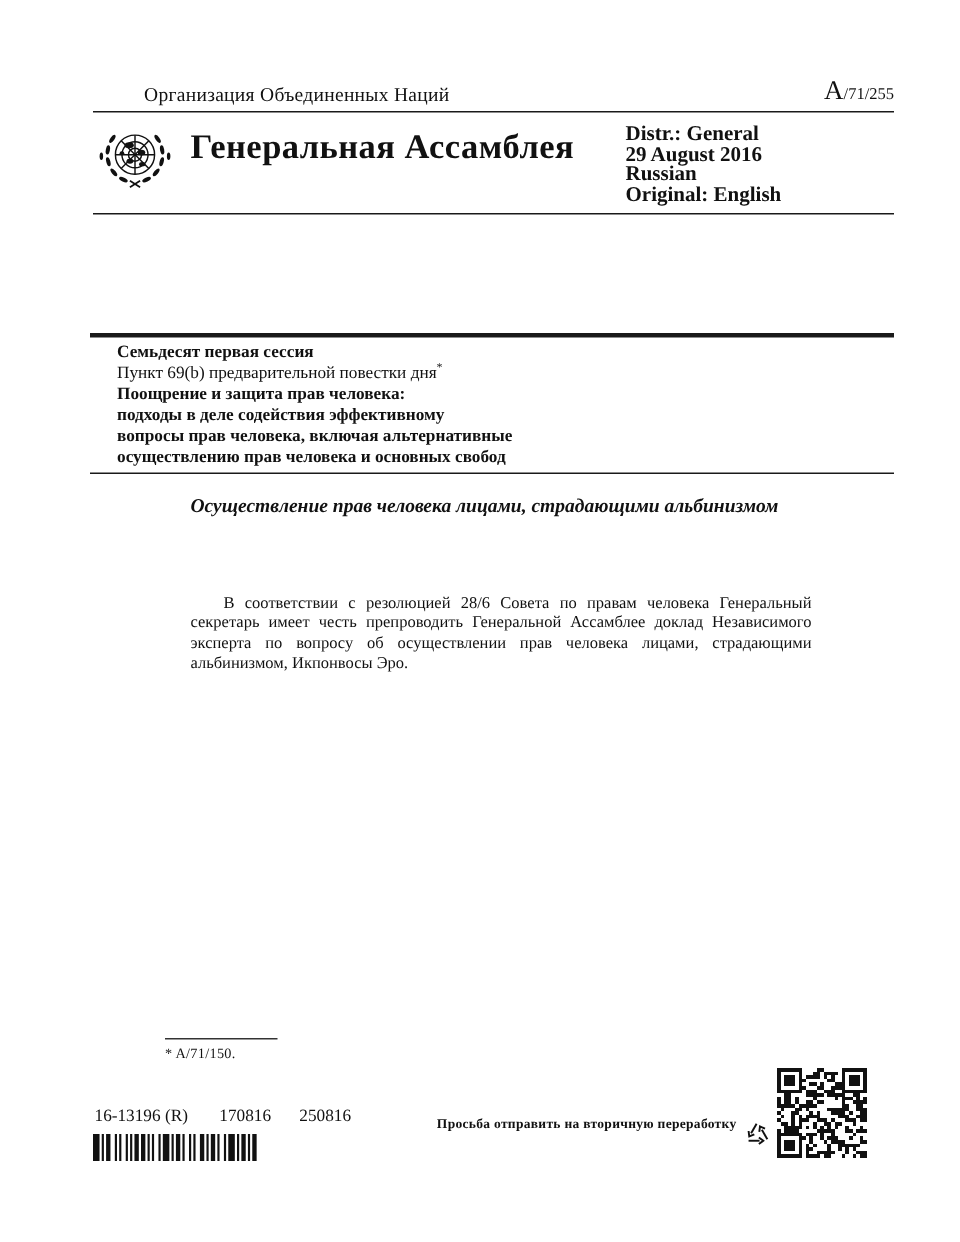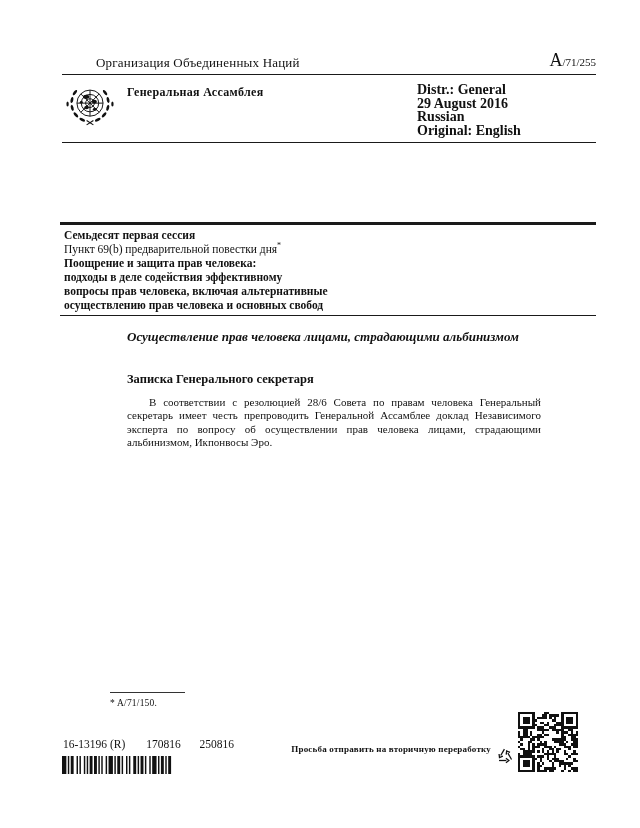--- a/index.html
+++ b/index.html
@@ -22,25 +22,25 @@
   .doc-symbol .big { font-size: 18px; }
   .doc-symbol .small { font-size: 11px; }
   .rule { background: #1a1a1a; height: 1px; left: 62px; width: 534px; }
   .rule-1 { top: 74px; }
   .rule-2 { top: 142px; }
   .rule-thick { top: 222px; height: 3px; left: 60px; width: 536px; }
   .rule-3 { top: 315px; left: 60px; width: 536px; }
 
   
   .emblem { left: 61px; top: 78px; width: 58px; height: 58px; }
-  .assembly-title { left: 127px; top: 85px; font-size: 12px; font-weight: bold; letter-spacing: 0.3px; }
+  .assembly-title { left: 127px; top: 85px; font-size: 23px; font-weight: bold; letter-spacing: 0.3px; }
   .distr-block { left: 417px; top: 83px; font-size: 14px; line-height: 13.5px; font-weight: bold; }
 
   
-  .session-block { left: 64px; top: 228px; font-size: 11.5px; line-height: 14px; }
+  .session-block { left: 78px; top: 228px; font-size: 11.5px; line-height: 14px; }
   .session-block .bold { font-weight: bold; }
   .session-block sup { font-size: 8px; vertical-align: super; line-height: 0; }
 
   
   .doc-title { left: 127px; top: 328px; width: 425px; font-size: 13px; font-weight: bold; line-height: 17px; font-style: italic; }
   .doc-subtitle { left: 127px; top: 372px; font-size: 12.5px; font-weight: bold; }
   .doc-paragraph {
     left: 127px; top: 396px; width: 414px;
     font-size: 11px; line-height: 13.4px;
     text-align: justify; text-indent: 22px;
@@ -130,21 +130,20 @@
     <div><span>Пункт 69(b) предварительной повестки дня</span><sup>*</sup></div>
     <div class="bold">Поощрение и защита прав человека:</div>
     <div class="bold">подходы в деле содействия эффективному</div>
     <div class="bold">вопросы прав человека, включая альтернативные</div>
     <div class="bold">осуществлению прав человека и основных свобод</div>
   </div>
 
   <div class="abs rule rule-3"></div>
 
   <div class="abs doc-title">Осуществление прав человека лицами, страдающими альбинизмом</div>
-  <div class="abs doc-subtitle">Записка Генерального секретаря</div>
   <div class="abs doc-paragraph">В соответствии с резолюцией 28/6 Совета по правам человека Генеральный секретарь имеет честь препроводить Генеральной Ассамблее доклад Независимого эксперта по вопросу об осуществлении прав человека лицами, страдающими альбинизмом, Икпонвосы Эро.</div>
 
   <div class="abs footnote-rule"></div>
   <div class="abs footnote">
     <span>*</span>
     <span>A/71/150.</span>
   </div>
 
   <div class="abs footer-code">
     <span class="seg1">16-13196 (R)</span>

